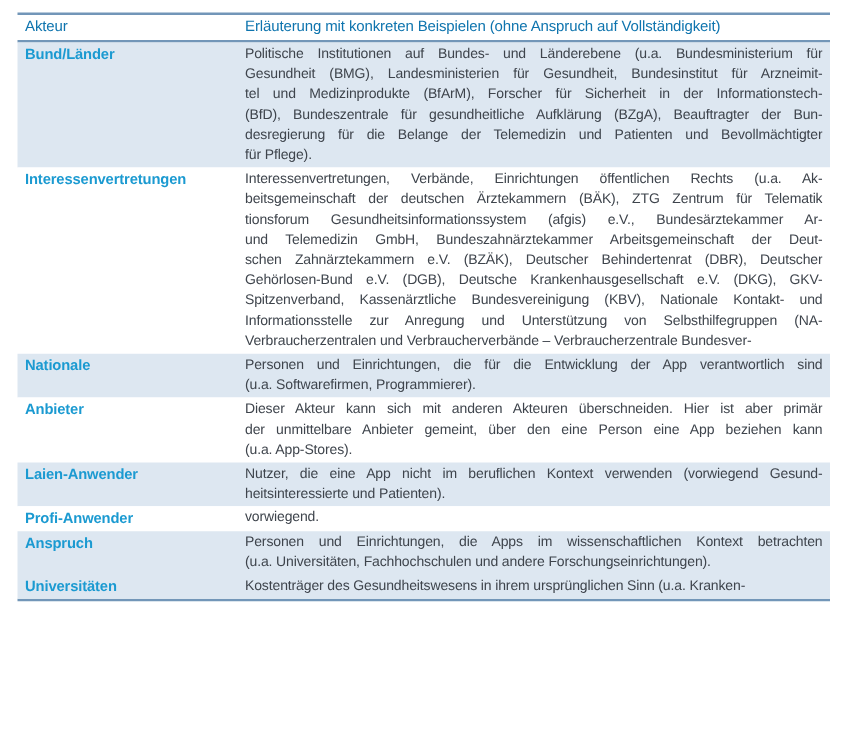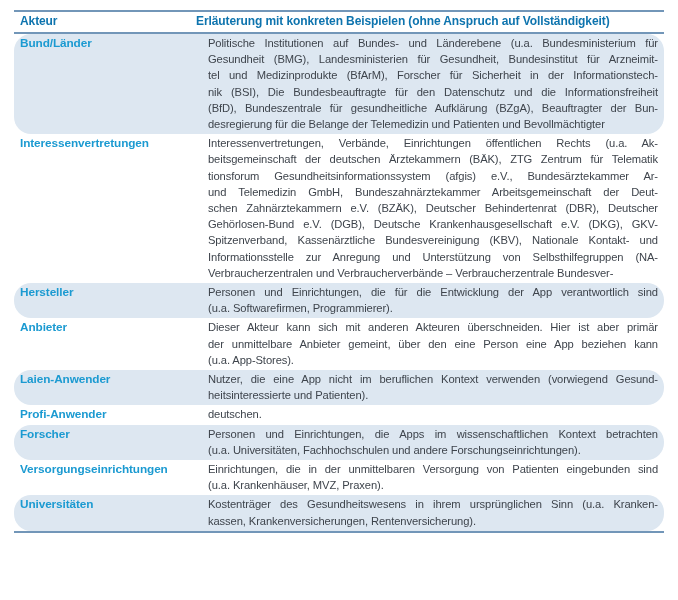--- a/index.html
+++ b/index.html
@@ -16,21 +16,21 @@
     border-top: 2px solid var(--rule, #7296b8);
     border-bottom: 2px solid var(--rule, #7296b8);
   }
   .header-row {
     display: flex;
     border-bottom: 2px solid var(--rule, #7296b8);
     background: #ffffff;
     padding: 2px 0 3px 0;
   }
   .header-cell {
-    font-weight: bold;
+    font-weight: normal;
     font-size: 12px;
     line-height: 15px;
     color: var(--header-blue, #0e74ae);
     letter-spacing: -0.1px;
     white-space: nowrap;
     overflow: hidden;
   }
   .header-cell.col-akteur {
     width: 168px;
     padding-left: 6px;
@@ -40,21 +40,20 @@
     flex: 1 1 auto;
     padding-left: 8px;
     padding-right: 6px;
   }
   .row {
     display: flex;
     background: #ffffff;
   }
   .row.striped {
     background: var(--stripe-bg, #dde7f1);
-    border-radius: 17px;
   }
   .cell {
     padding-top: 1px;
     padding-bottom: 2px;
   }
   .cell.label {
     flex: 0 0 auto;
     width: 168px;
     padding-left: 6px;
     font-weight: bold;
@@ -73,64 +72,63 @@
     color: var(--body-text, #3e444c);
     letter-spacing: -0.1px;
     overflow: hidden;
   }
   .line {
     line-height: 16.2px;
     white-space: nowrap;
     overflow: hidden;
     text-align: justify;
     text-align-last: justify;
-    margin-left: 12px;
   }
   .line:last-child {
     text-align-last: left;
   }
 </style>
 </head>
 <body>
 
 <div class="table-wrap">
   <div class="header-row">
     <div class="header-cell col-akteur">Akteur</div>
     <div class="header-cell col-desc">Erläuterung mit konkreten Beispielen (ohne Anspruch auf Vollständigkeit)</div>
   </div>
   <div id="rows">
   <div class="row striped">
     <div class="cell label">Bund/Länder</div>
     <div class="cell desc">
           <div class="line">Politische Institutionen auf Bundes- und Länderebene (u.a. Bundesministerium für</div>
           <div class="line">Gesundheit (BMG), Landesministerien für Gesundheit, Bundesinstitut für Arzneimit-</div>
           <div class="line">tel und Medizinprodukte (BfArM), Forscher für Sicherheit in der Informationstech-</div>
-          <div class="line">nik (BSI), Die Bundesbeauftragte für den Datenschutz und die Informationsfreiheit</div>
           <div class="line">(BfD), Bundeszentrale für gesundheitliche Aufklärung (BZgA), Beauftragter der Bun-</div>
           <div class="line">desregierung für die Belange der Telemedizin und Patienten und Bevollmächtigter</div>
+          <div class="line">für Pflege).</div>
         </div>
   </div>
 
   <div class="row">
     <div class="cell label">Interessenvertretungen</div>
     <div class="cell desc">
           <div class="line">Interessenvertretungen, Verbände, Einrichtungen öffentlichen Rechts (u.a. Ak-</div>
           <div class="line">beitsgemeinschaft der deutschen Ärztekammern (BÄK), ZTG Zentrum für Telematik</div>
           <div class="line">tionsforum Gesundheitsinformationssystem (afgis) e.V., Bundesärztekammer Ar-</div>
           <div class="line">und Telemedizin GmbH, Bundeszahnärztekammer Arbeitsgemeinschaft der Deut-</div>
           <div class="line">schen Zahnärztekammern e.V. (BZÄK), Deutscher Behindertenrat (DBR), Deutscher</div>
           <div class="line">Gehörlosen-Bund e.V. (DGB), Deutsche Krankenhausgesellschaft e.V. (DKG), GKV-</div>
           <div class="line">Spitzenverband, Kassenärztliche Bundesvereinigung (KBV), Nationale Kontakt- und</div>
           <div class="line">Informationsstelle zur Anregung und Unterstützung von Selbsthilfegruppen (NA-</div>
           <div class="line">Verbraucherzentralen und Verbraucherverbände – Verbraucherzentrale Bundesver-</div>
         </div>
   </div>
 
   <div class="row striped">
-    <div class="cell label">Hersteller</div>
+    <div class="cell label">Nationale</div>
     <div class="cell desc">
           <div class="line">Personen und Einrichtungen, die für die Entwicklung der App verantwortlich sind</div>
           <div class="line">(u.a. Softwarefirmen, Programmierer).</div>
         </div>
   </div>
 
   <div class="row">
     <div class="cell label">Anbieter</div>
     <div class="cell desc">
           <div class="line">Dieser Akteur kann sich mit anderen Akteuren überschneiden. Hier ist aber primär</div>
@@ -143,41 +141,33 @@
     <div class="cell label">Laien-Anwender</div>
     <div class="cell desc">
           <div class="line">Nutzer, die eine App nicht im beruflichen Kontext verwenden (vorwiegend Gesund-</div>
           <div class="line">heitsinteressierte und Patienten).</div>
         </div>
   </div>
 
   <div class="row">
     <div class="cell label">Profi-Anwender</div>
     <div class="cell desc">
-          <div class="line">deutschen.</div>
+          <div class="line">vorwiegend.</div>
         </div>
   </div>
 
   <div class="row striped">
-    <div class="cell label">Forscher</div>
+    <div class="cell label">Anspruch</div>
     <div class="cell desc">
           <div class="line">Personen und Einrichtungen, die Apps im wissenschaftlichen Kontext betrachten</div>
           <div class="line">(u.a. Universitäten, Fachhochschulen und andere Forschungseinrichtungen).</div>
         </div>
   </div>
 
-  <div class="row">
-    <div class="cell label">Versorgungseinrichtungen</div>
-    <div class="cell desc">
-          <div class="line">Einrichtungen, die in der unmittelbaren Versorgung von Patienten eingebunden sind</div>
-          <div class="line">(u.a. Krankenhäuser, MVZ, Praxen).</div>
-        </div>
-  </div>
 
   <div class="row striped">
     <div class="cell label">Universitäten</div>
     <div class="cell desc">
           <div class="line">Kostenträger des Gesundheitswesens in ihrem ursprünglichen Sinn (u.a. Kranken-</div>
-          <div class="line">kassen, Krankenversicherungen, Rentenversicherung).</div>
         </div>
   </div>
 </div>
 </div>
 
 </body></html>

